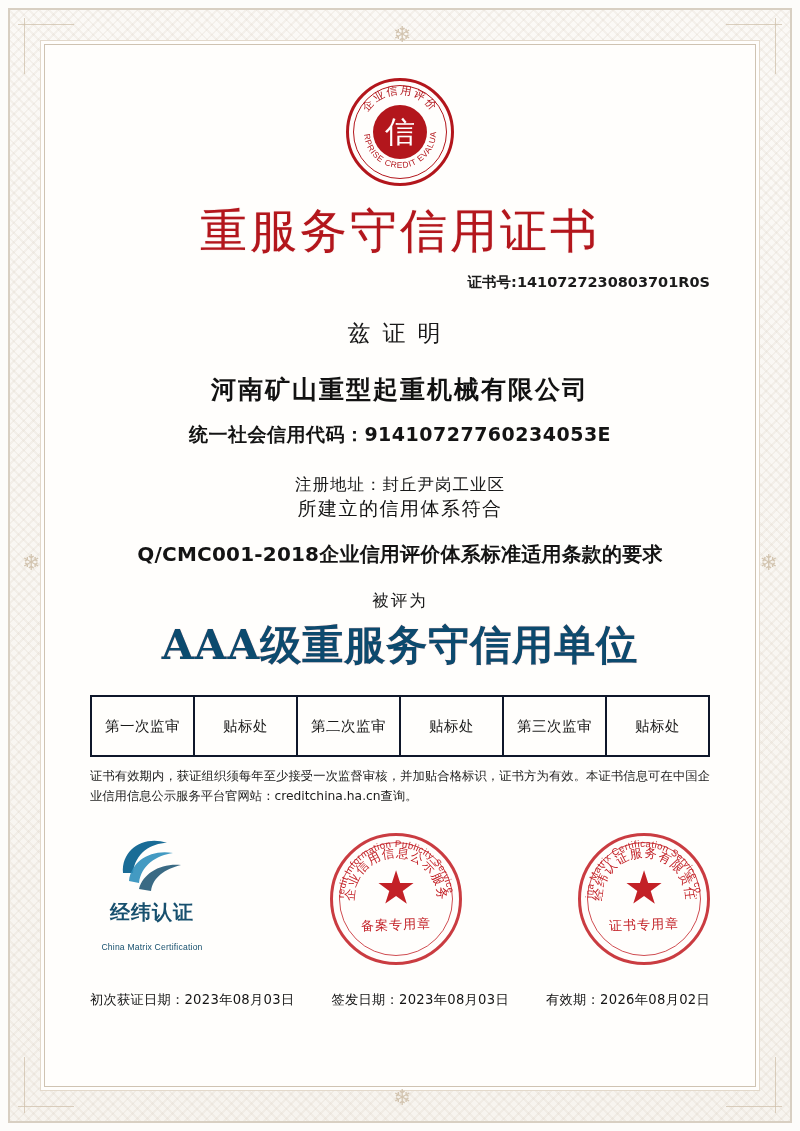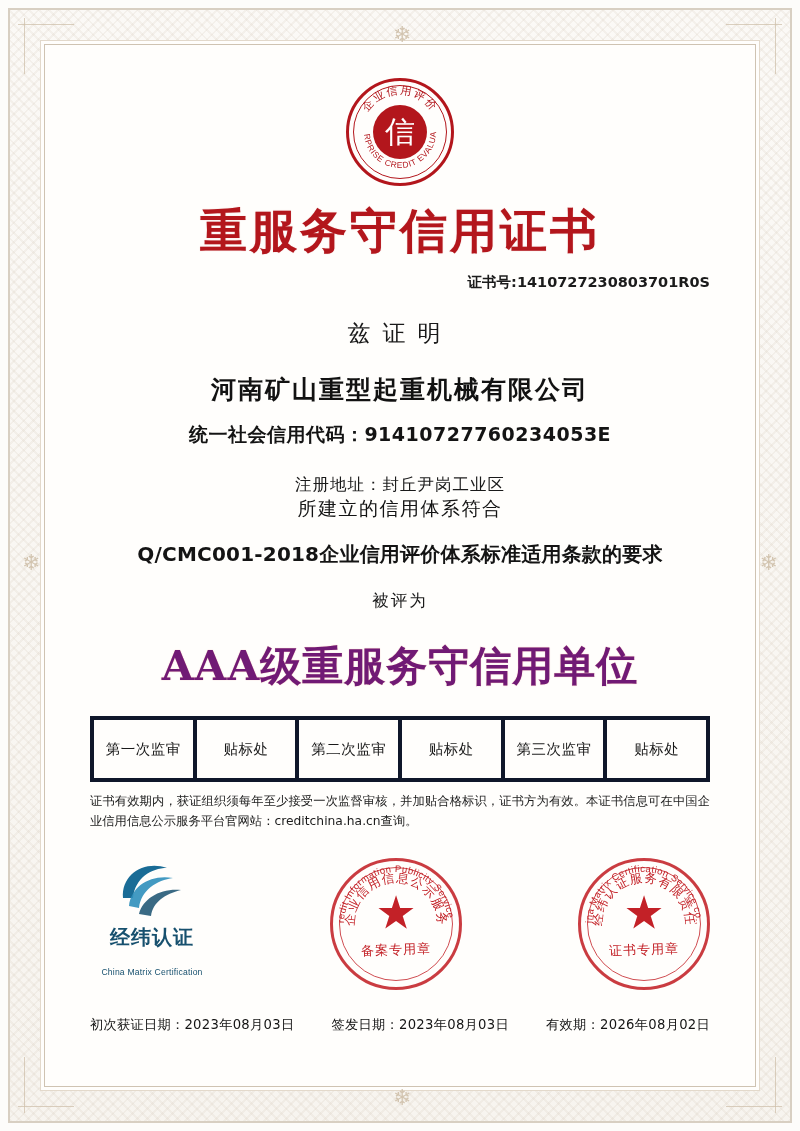--- a/index.html
+++ b/index.html
@@ -104,21 +104,21 @@
     font-size: 8.4px;
     font-family: "Liberation Sans", sans-serif;
     letter-spacing: .6px;
   }
   .emblem svg text.cn { font-size: 11px; letter-spacing: 2px; }
   .main-title {
     margin-top: 14px;
     text-align: center;
     color: #b3161c;
     font-family: "DejaVu Serif", serif;
-    font-weight: bold;
+    font-weight: normal;
     font-size: 47px;
     letter-spacing: 3px;
     text-shadow: 0 0 1px rgba(179,22,28,.35);
   }
   .cert-no {
     margin-top: 10px;
     text-align: right;
     font-size: 14.5px;
     color: #1b1b1b;
     font-weight: bold;
@@ -176,38 +176,38 @@
   }
   .rated-as {
     margin-top: 22px;
     text-align: center;
     font-size: 16.5px;
     letter-spacing: 2px;
     color: #1a1a1a;
     font-family: "DejaVu Sans", sans-serif;
   }
   .grade {
-    margin-top: 27px;
-    text-align: center;
-    color: #701a75;
+    margin-top: 6px;
+    text-align: center;
+    color: #0c4a6e;
     font-family: "DejaVu Serif", serif;
     font-weight: bold;
     font-size: 41px;
     letter-spacing: 1px;
     text-shadow: 0 0 1px rgba(208,32,31,.4);
   }
   
   .sup-table {
     margin-top: 22px;
     width: 100%;
     border-collapse: collapse;
     table-layout: fixed;
   }
   .sup-table td {
-    border: 4px solid #0f172a;
+    border: 2px solid #0f172a;
     height: 56px;
     text-align: center;
     font-size: 14.5px;
     color: #1a1a1a;
     font-family: "DejaVu Sans", sans-serif;
     letter-spacing: .5px;
   }
   .note {
     margin-top: 9px;
     font-size: 12.3px;

